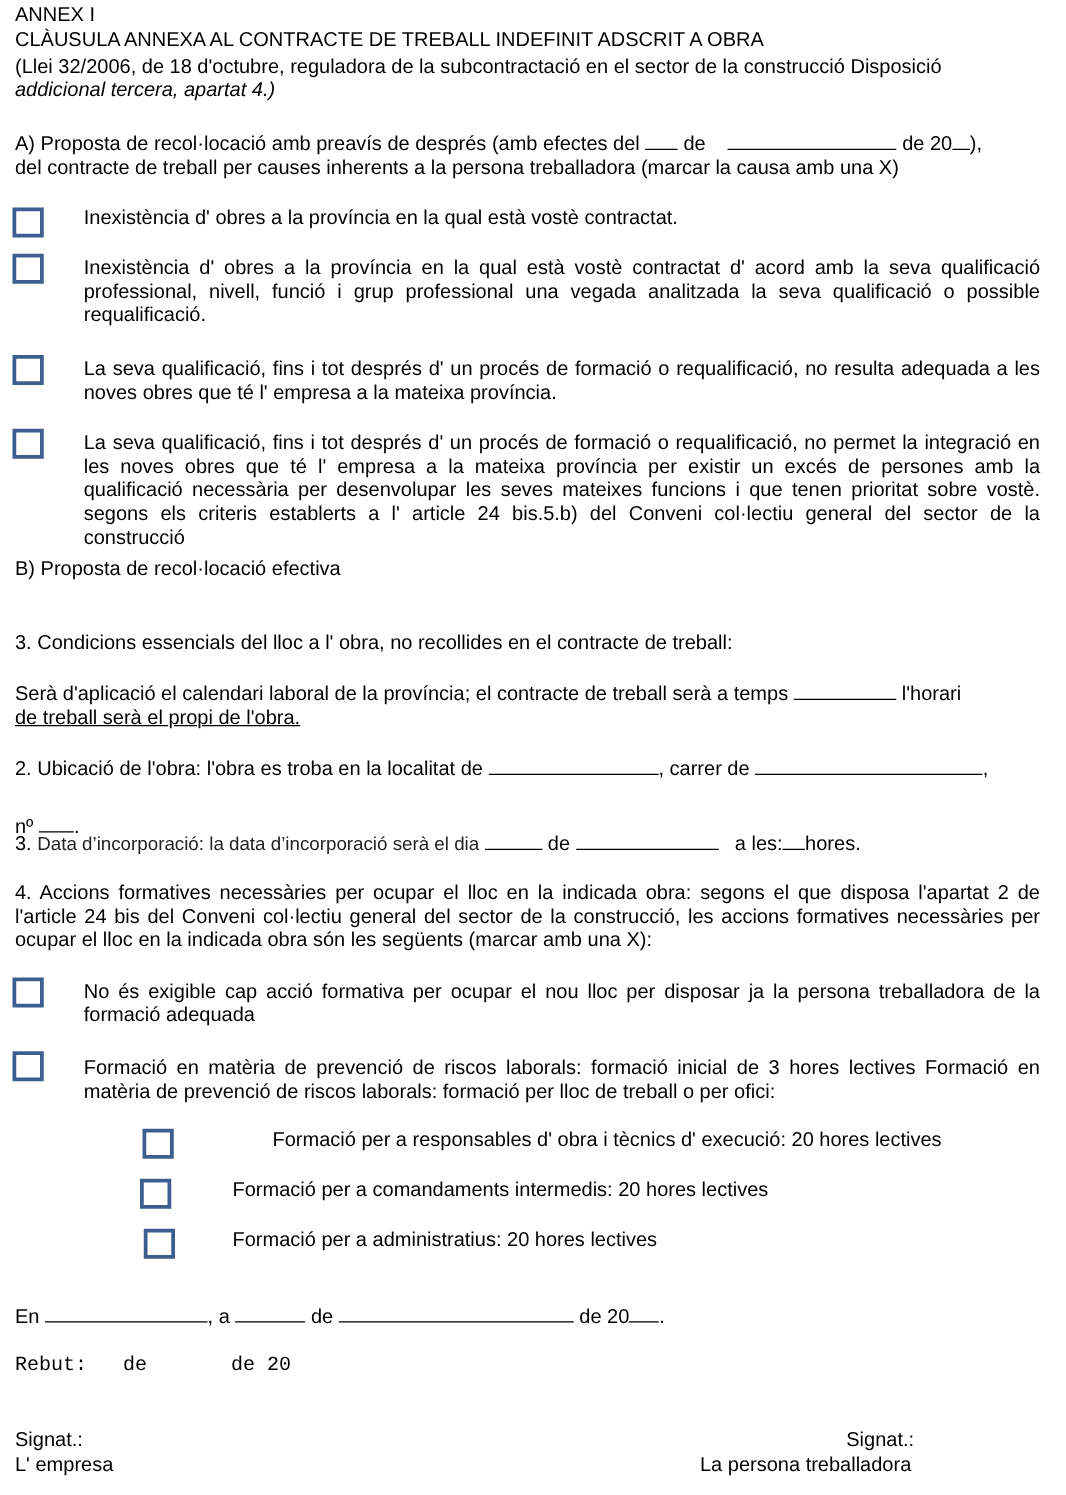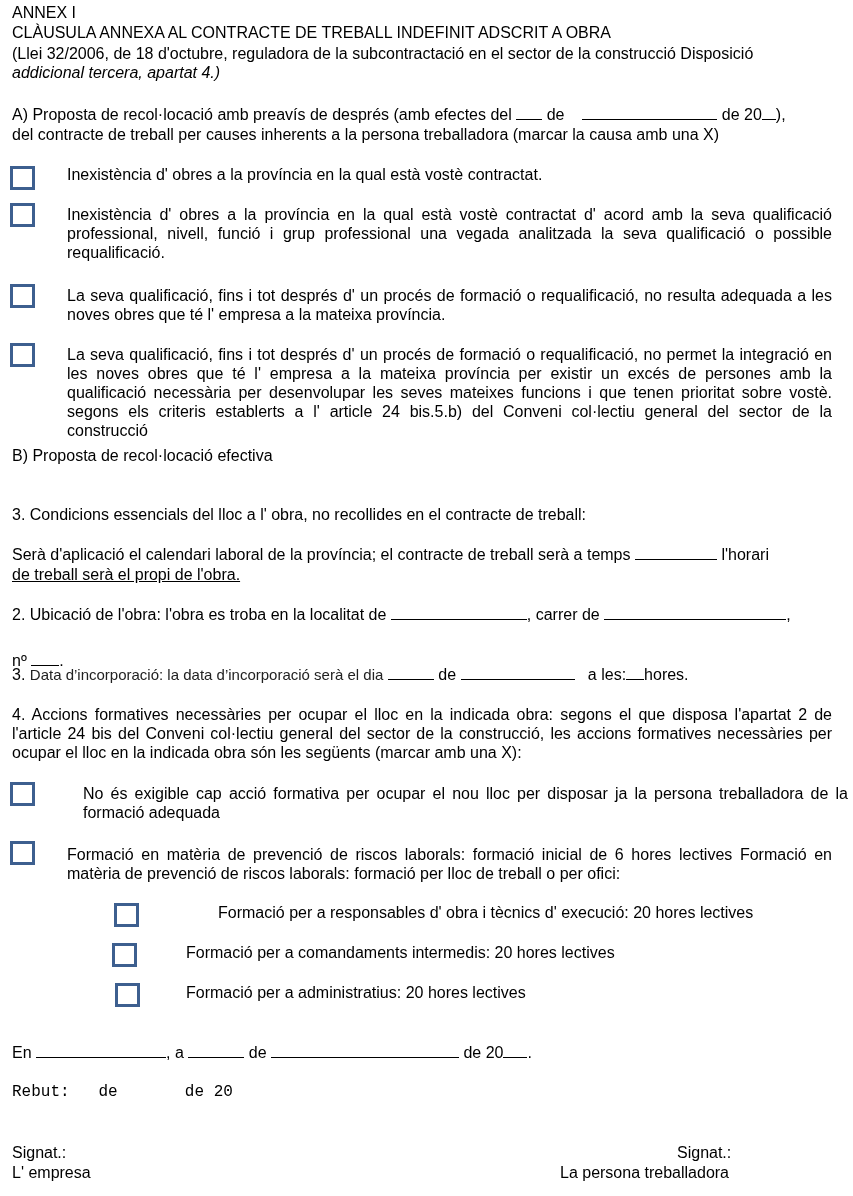--- a/index.html
+++ b/index.html
@@ -77,24 +77,24 @@
     <span class="blank" style="width:46px;"></span>
     <span>de</span>
     <span class="blank" style="width:114px;"></span>
     &nbsp;
     <span>a les</span><span>:</span><span class="blank" style="width:18px;"></span><span>hores.</span>
   </div>
 
   <div class="p just" style="top:705px;">4. Accions formatives necessàries per ocupar el lloc en la indicada obra: segons el que disposa l'apartat 2 de l'article 24 bis del Conveni col·lectiu general del sector de la construcció, les accions formatives necessàries per ocupar el lloc en la indicada obra són les següents (marcar amb una X):</div>
 
   <div class="cb" style="left:10px; top:782px;"></div>
-  <div class="opt just" style="top:784px;margin-left:16px;">No és exigible cap acció formativa per ocupar el nou lloc per disposar ja la persona treballadora de la formació adequada</div>
+  <div class="opt just" style="top:784px;">No és exigible cap acció formativa per ocupar el nou lloc per disposar ja la persona treballadora de la formació adequada</div>
 
   <div class="cb" style="left:10px; top:841px;"></div>
-  <div class="opt just" style="top:845px;">Formació en matèria de prevenció de riscos laborals: formació inicial de 6 hores lectives Formació en matèria de prevenció de riscos laborals: formació per lloc de treball o per ofici:</div>
+  <div class="opt just" style="top:845px;">Formació en matèria de prevenció de riscos laborals: formació inicial de 3 hores lectives Formació en matèria de prevenció de riscos laborals: formació per lloc de treball o per ofici:</div>
 
   <div class="cb" style="left:114px; top:903px;"></div>
   <div class="subopt" style="top:903px;margin-left:32px;">Formació per a responsables d' obra i tècnics d' execució: 20 hores lectives</div>
 
   <div class="cb" style="left:112px; top:943px;"></div>
   <div class="subopt" style="top:943px;">Formació per a comandaments intermedis: 20 hores lectives</div>
 
   <div class="cb" style="left:115px; top:983px;"></div>
   <div class="subopt" style="top:983px;">Formació per a administratius: 20 hores lectives</div>
 

